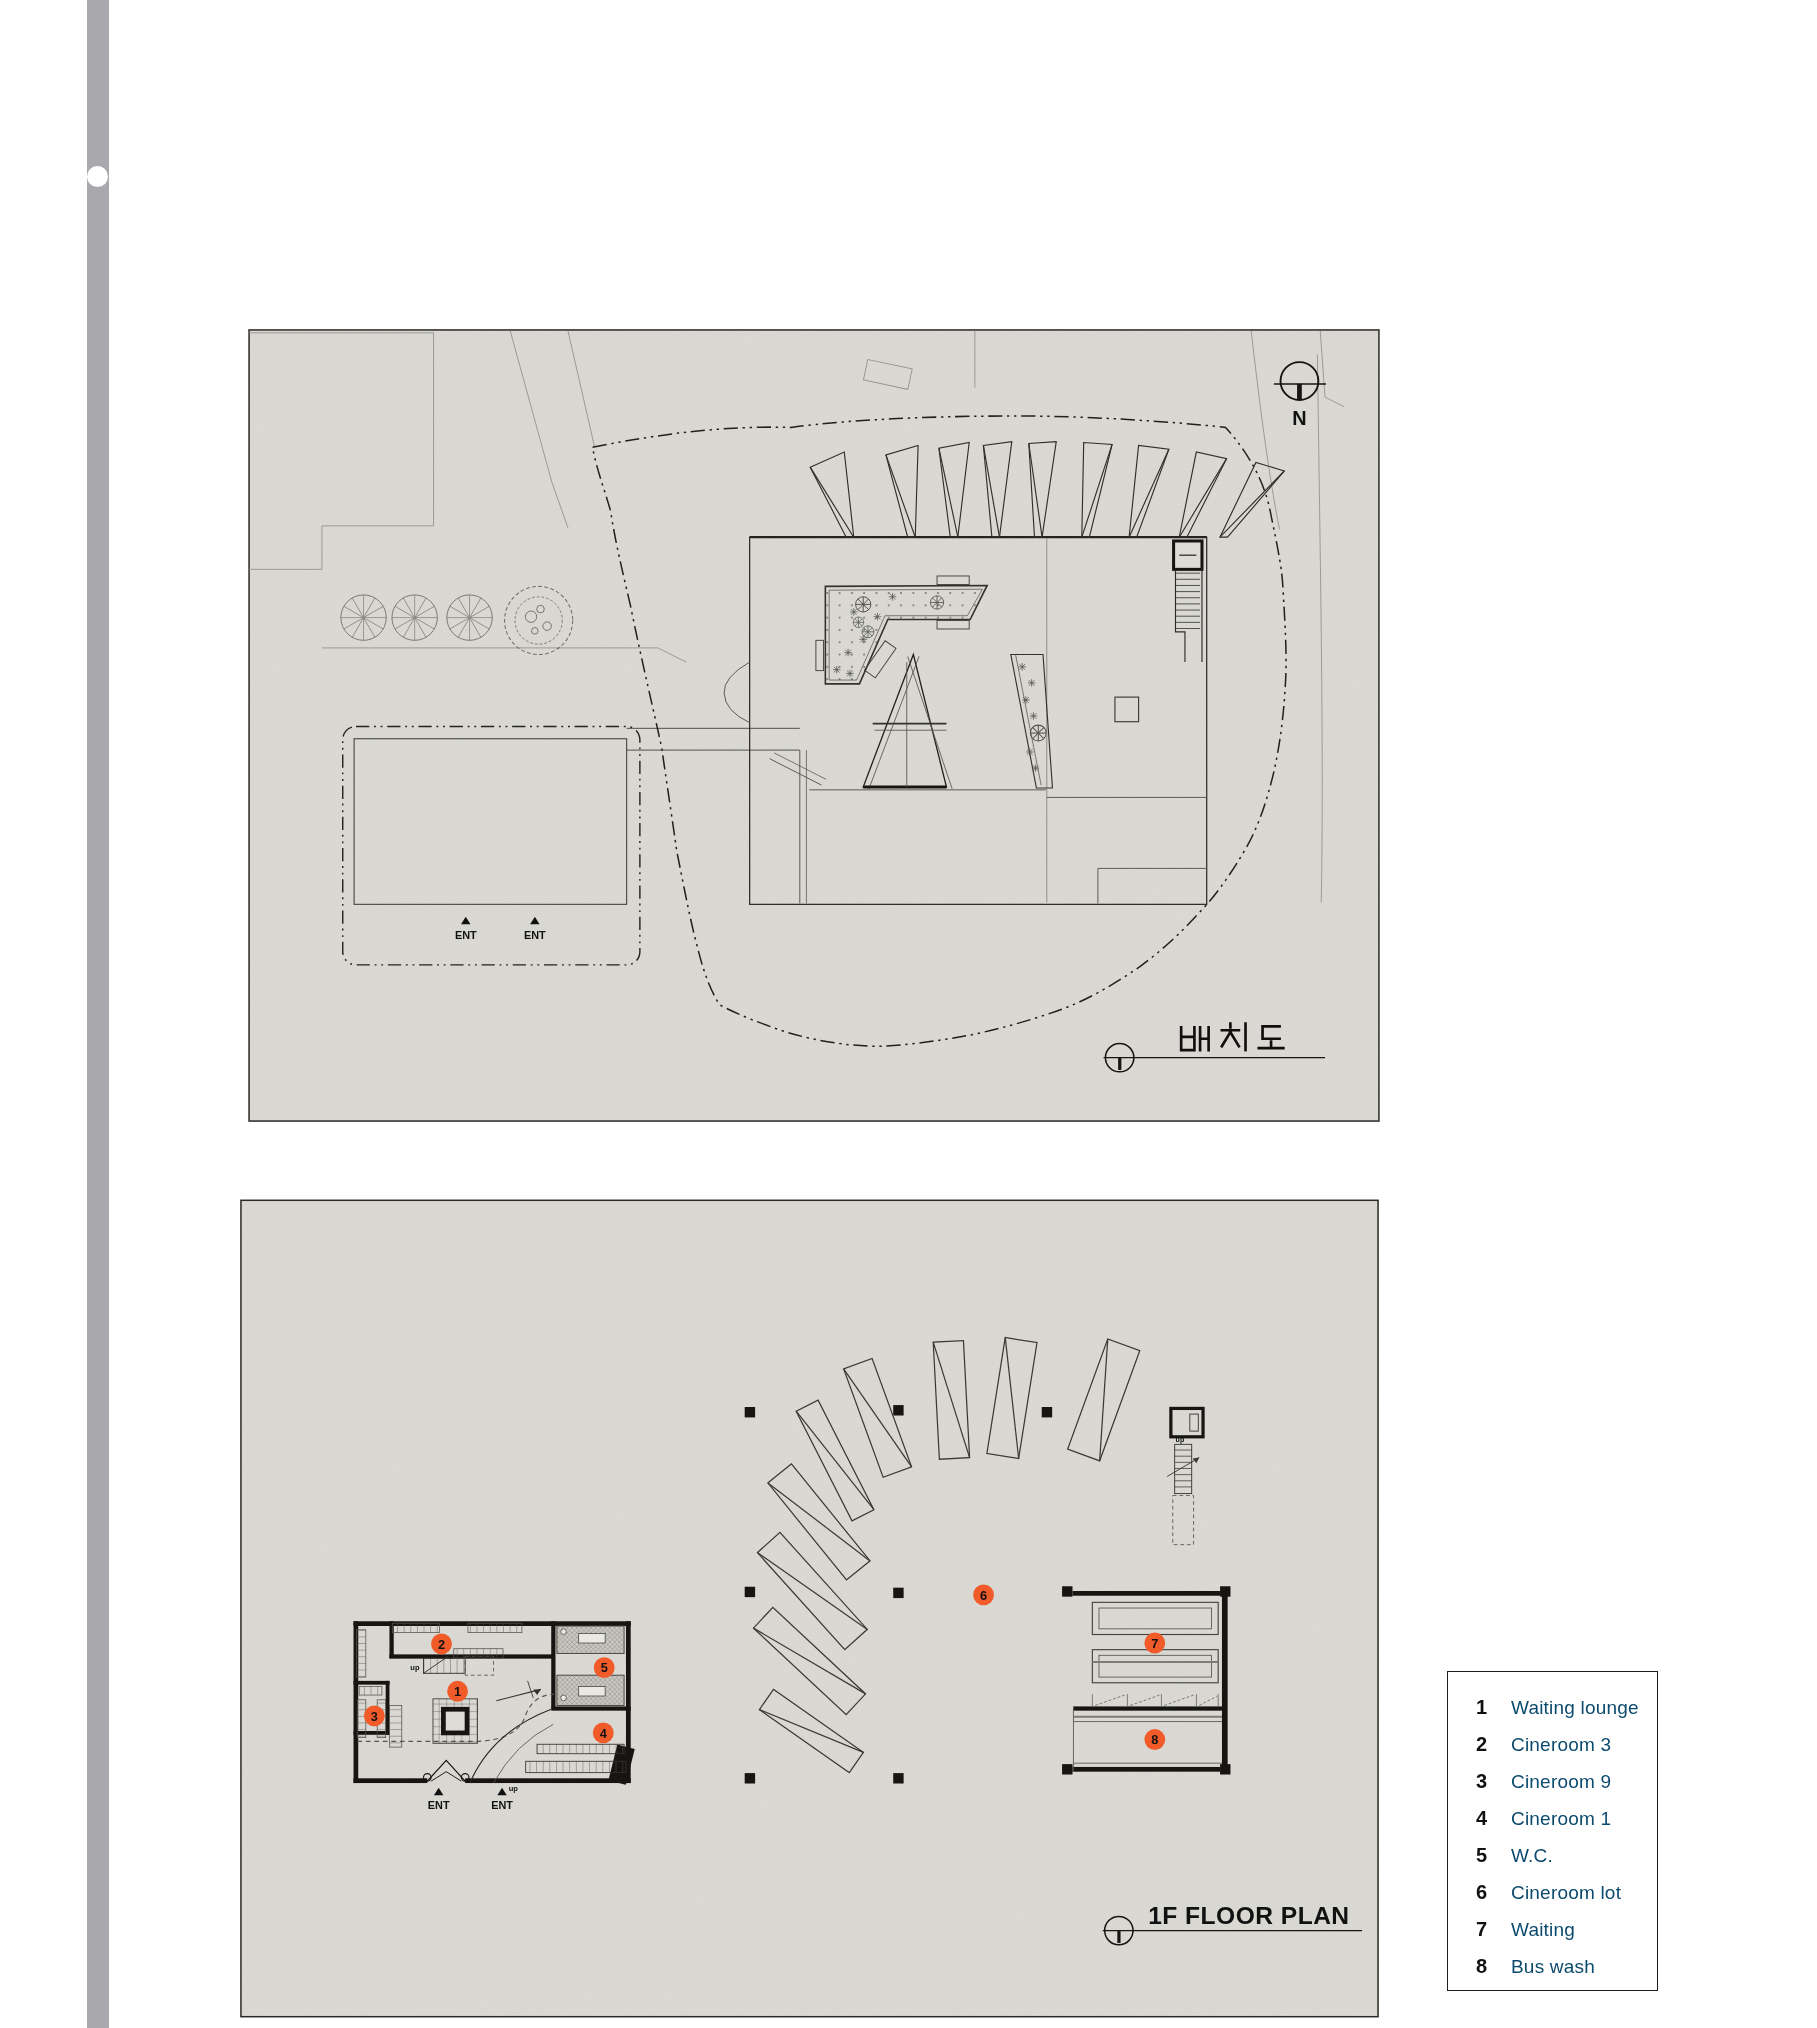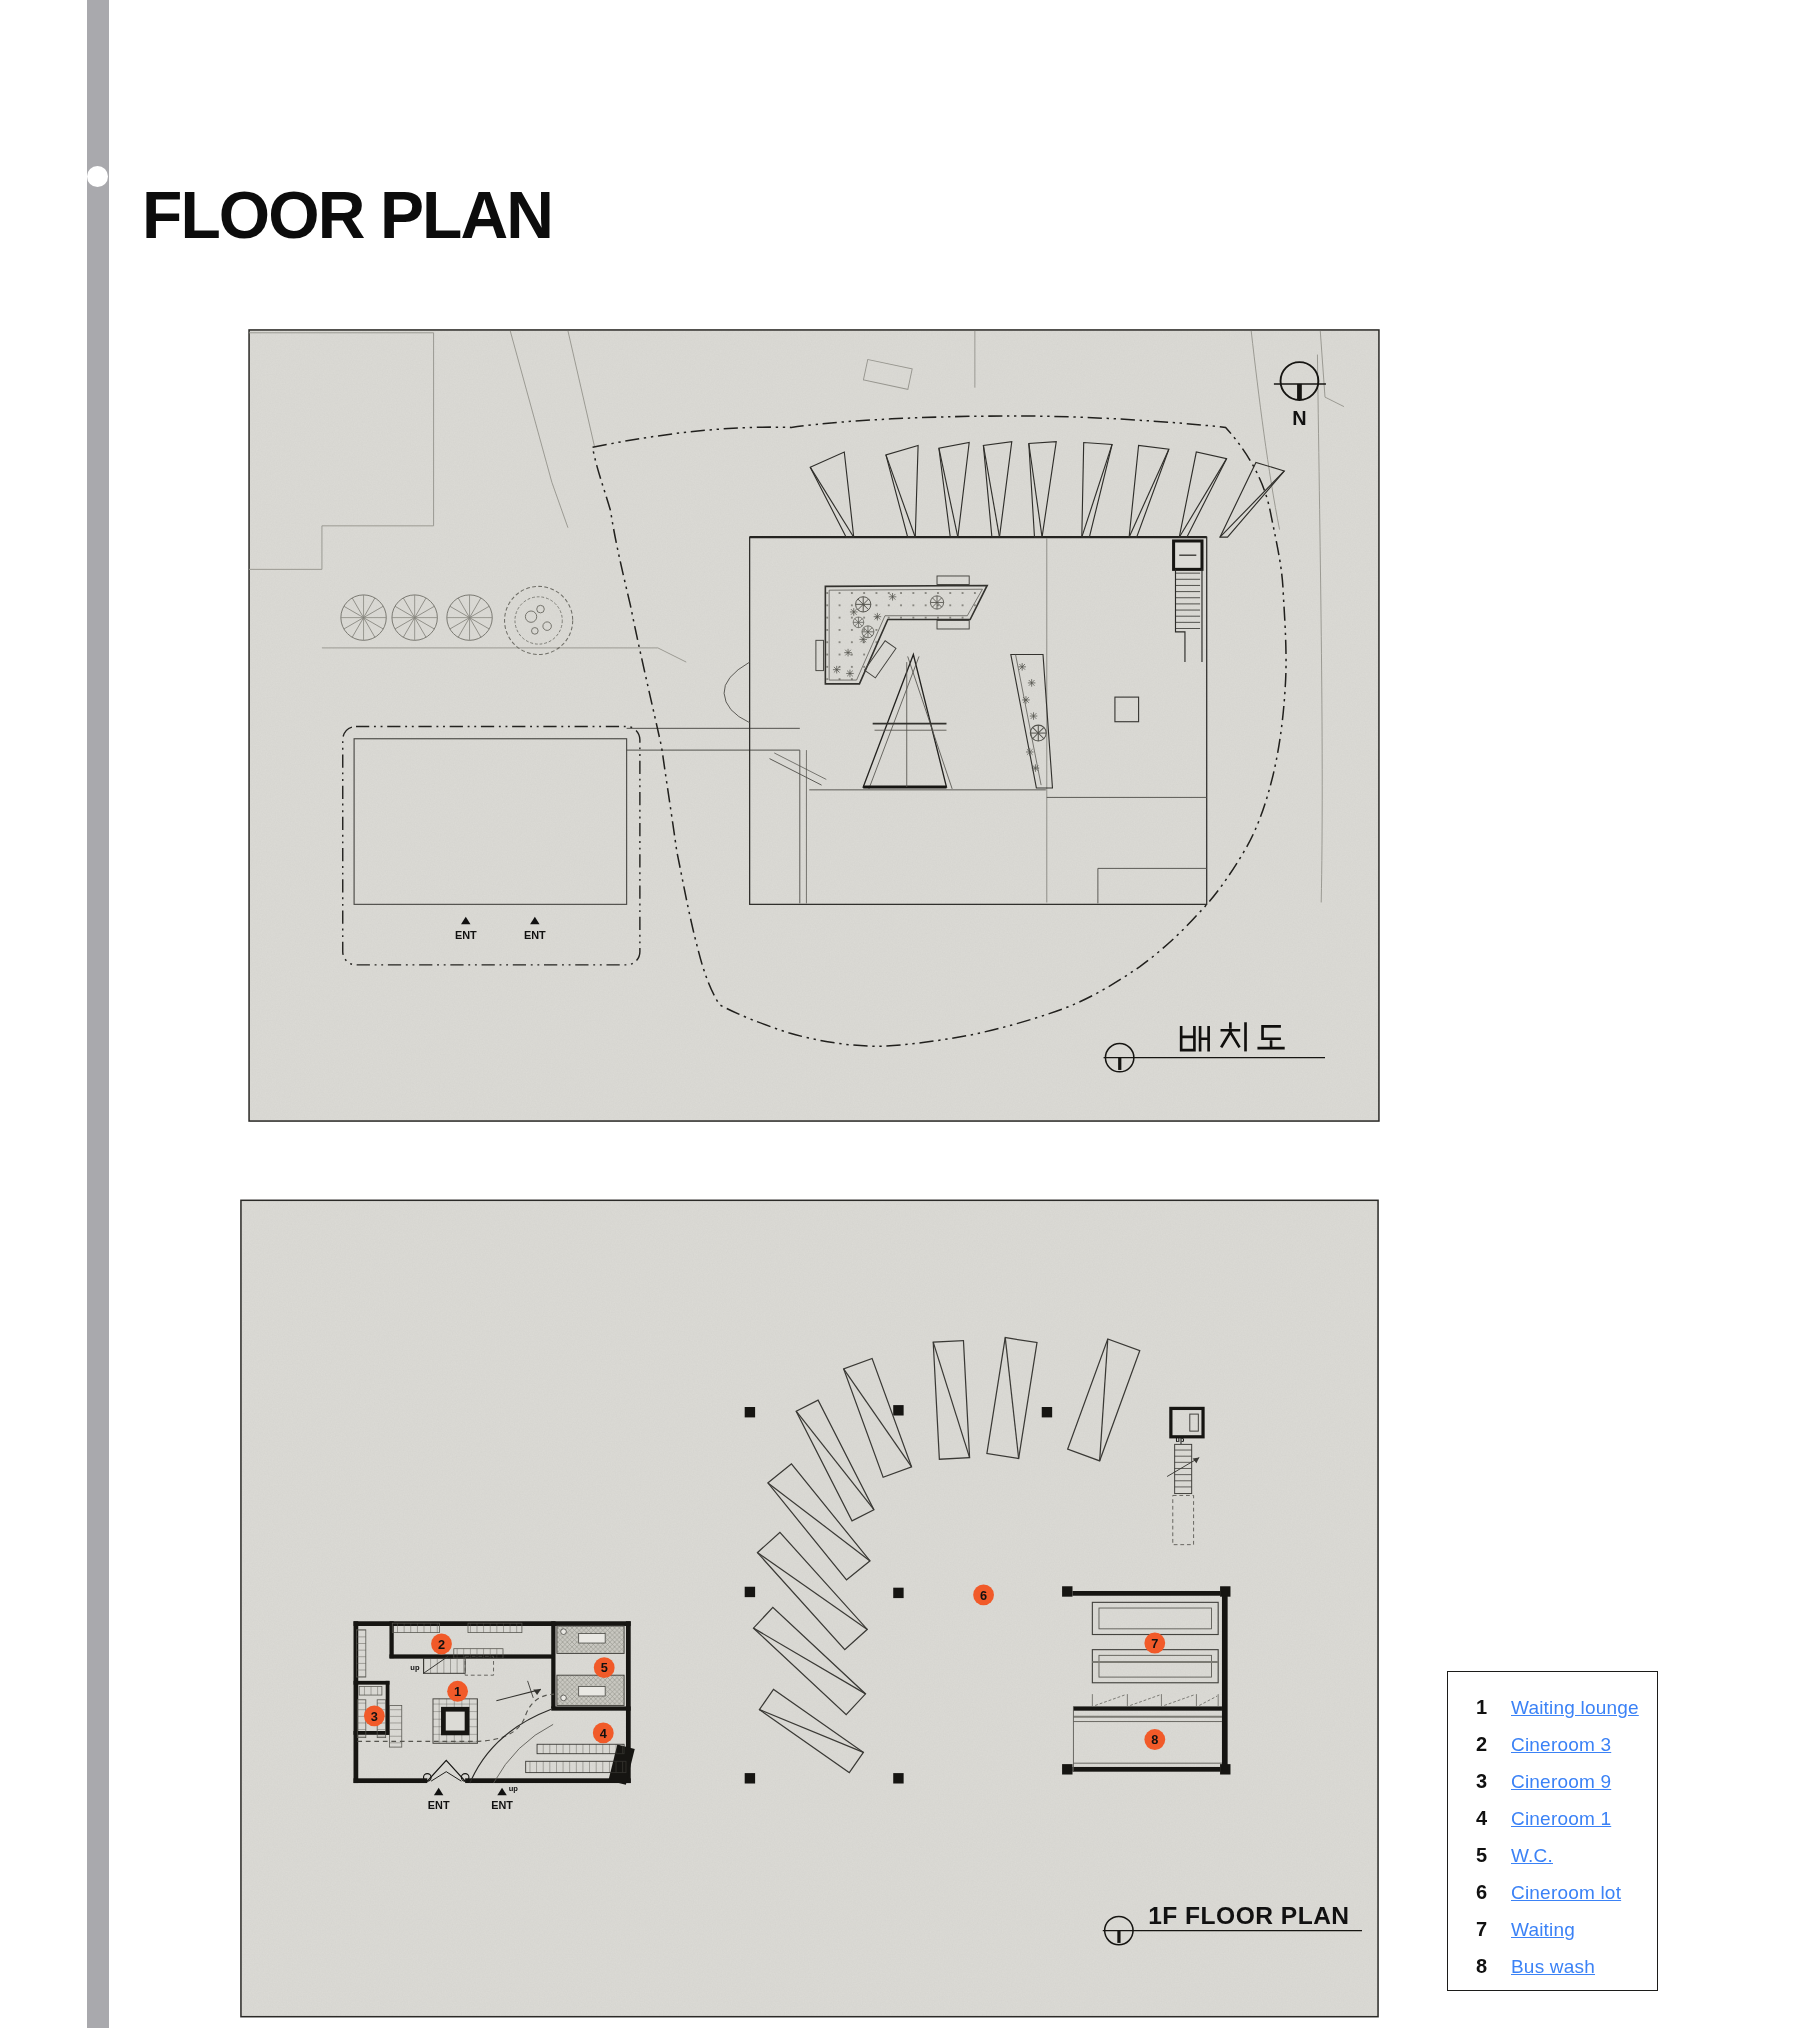--- a/index.html
+++ b/index.html
@@ -8,29 +8,28 @@
   .sidebar{position:absolute;left:87px;top:0;width:22px;height:2029px;background:#a9a9ad;}
   .bar-dot{position:absolute;left:87px;top:166px;width:21px;height:21px;border-radius:50%;background:#fff;}
   .page-title{position:absolute;left:142px;top:138px;font-size:66px;font-weight:700;
               letter-spacing:-1.9px;color:#0c0c0c;line-height:1;}
   .panel{position:absolute;}
   svg text{font-family:"Liberation Sans",sans-serif;}
   .legend{position:absolute;left:1447px;top:1671px;width:211px;height:320px;background:#fff;
           border:1.5px solid #1c1c1a;box-sizing:border-box;padding-top:17px;}
   .legend-row{display:flex;align-items:baseline;height:37px;line-height:37px;}
   .legend-num{width:35px;padding-left:28px;font-weight:700;font-size:20px;color:#111;}
-  .legend-label{font-size:19px;color:#3b82f6;letter-spacing:0.2px;text-decoration:underline;}
+  .legend-label{font-size:19px;color:#0c4a6e;letter-spacing:0.2px;}
 </style>
 </head>
 <body>
 
 <div id="canvas">
   <div class="sidebar"></div>
   <div class="bar-dot"></div>
-  <h1 class="page-title">FLOOR PLAN</h1>
 
   <svg class="panel" style="left:248px;top:329px" width="1132" height="793" viewBox="262 348 1196 838">
     <defs>
       <filter id="paperT" x="0" y="0" width="100%" height="100%">
         <feTurbulence type="fractalNoise" baseFrequency="0.75" numOctaves="2" result="n"></feTurbulence>
         <feColorMatrix in="n" type="matrix" values="0 0 0 0 0.35  0 0 0 0 0.35  0 0 0 0 0.33  0 0 0 0.5 0"></feColorMatrix>
         <feComposite operator="in" in2="SourceGraphic"></feComposite>
       </filter>
       <pattern id="dots" width="13" height="13" patternUnits="userSpaceOnUse">
         <circle cx="3" cy="3" r="1.1" fill="#74736c"></circle>

